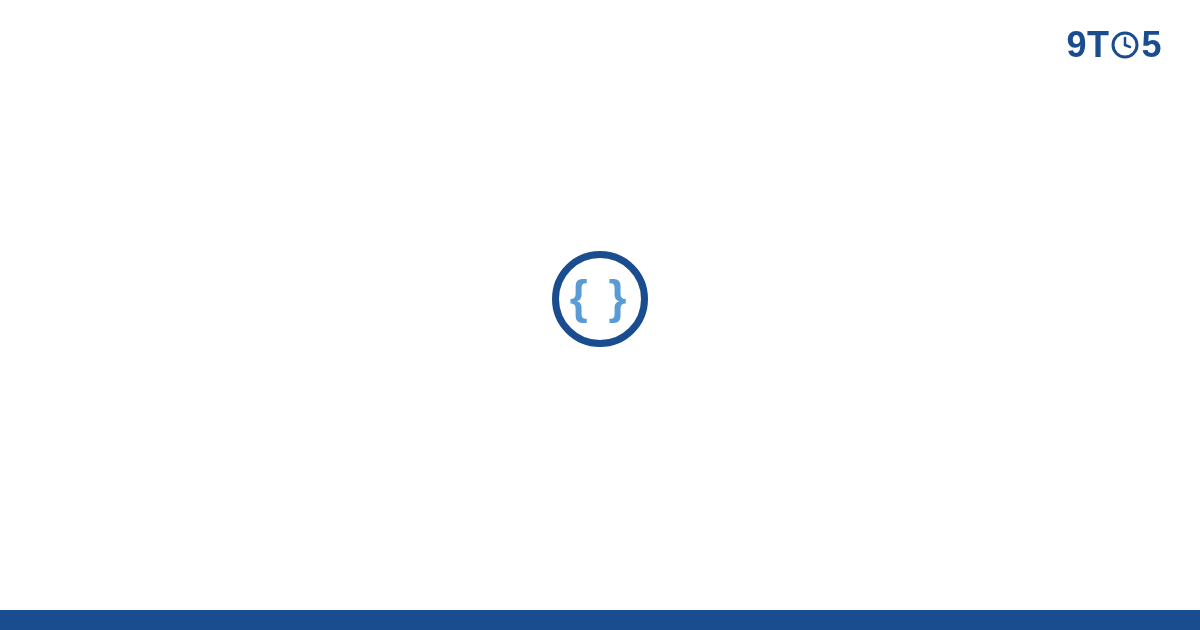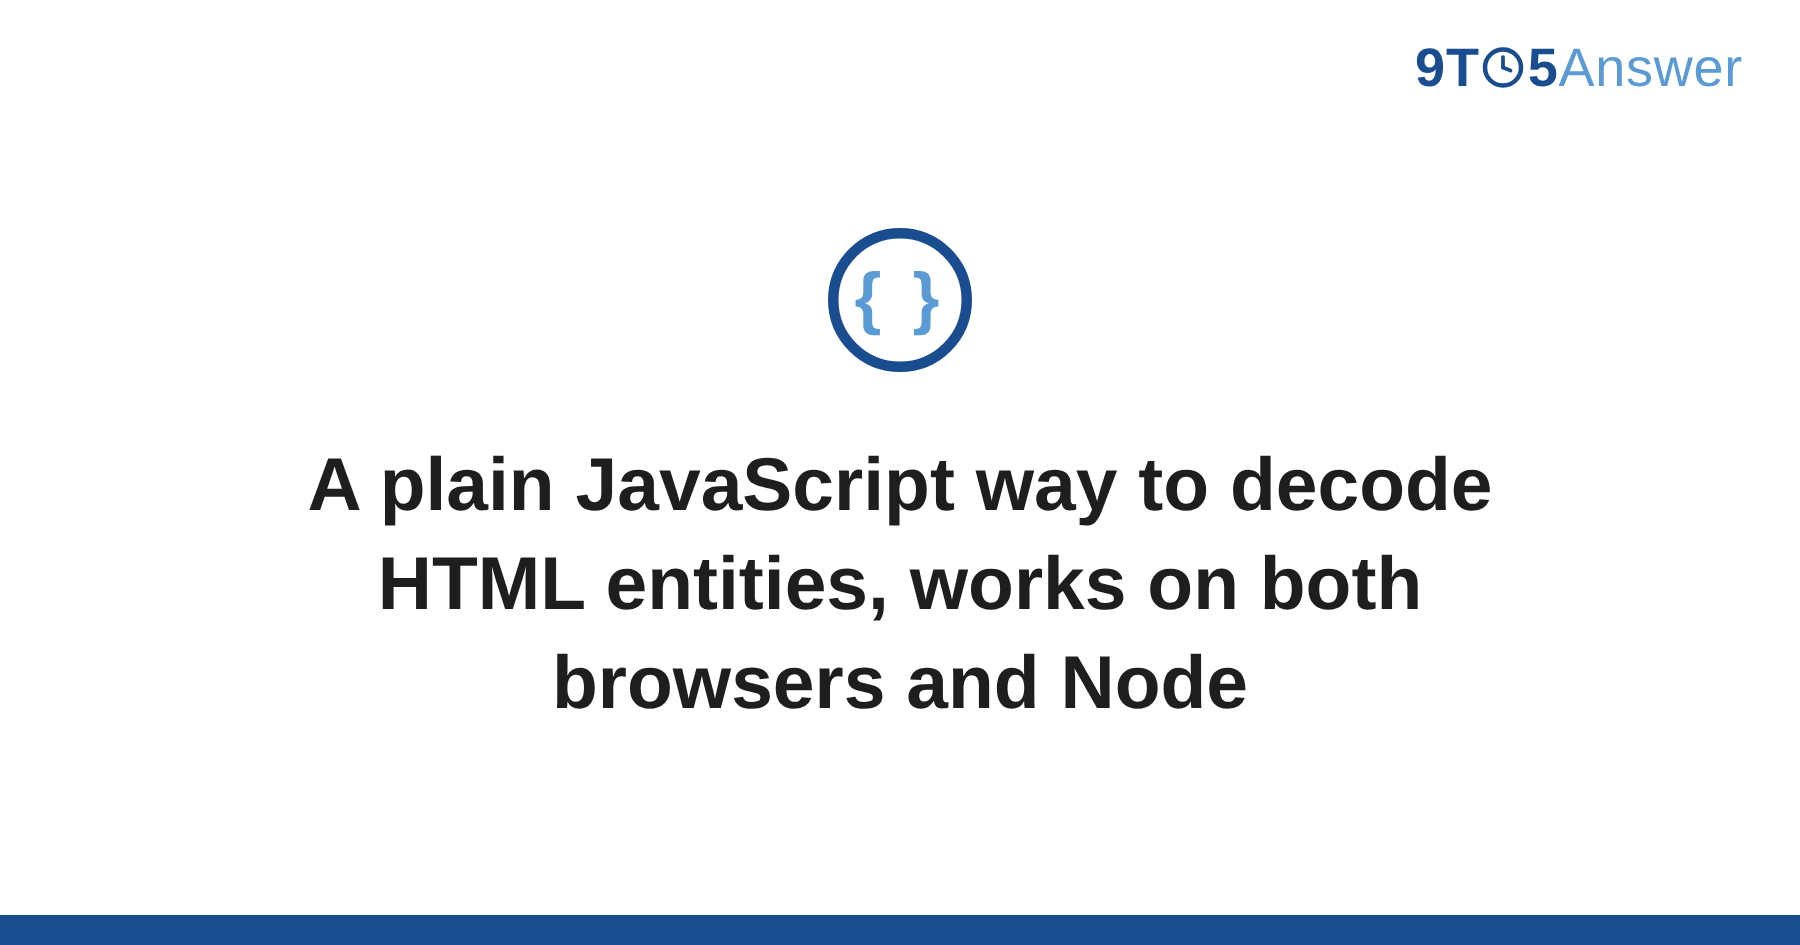--- a/index.html
+++ b/index.html
@@ -106,26 +106,24 @@
   <div class="logo">
     <span class="logo-part-9t">9T</span>
     <span class="logo-clock">
       <svg viewBox="0 0 30 30">
         <circle cx="15" cy="15" r="12" fill="none" stroke="#1a4d8f" stroke-width="3"></circle>
         <line x1="15" y1="15" x2="15" y2="8" stroke="#1a4d8f" stroke-width="2.5" stroke-linecap="round"></line>
         <line x1="15" y1="15" x2="20" y2="17" stroke="#1a4d8f" stroke-width="2.5" stroke-linecap="round"></line>
       </svg>
     </span>
     <span class="logo-part-5">5</span>
-    <span class="logo-answer">Answer</span>
   </div>
 </div>
 
 <div class="content">
   <div class="icon-wrapper">
     <div class="icon-circle">
       <span class="braces">{ }</span>
     </div>
   </div>
-  <h1 class="title">A plain JavaScript way to decode HTML entities, works on both browsers and Node</h1>
 </div>
 
 <div class="footer-bar"></div>
 
 </body></html>

